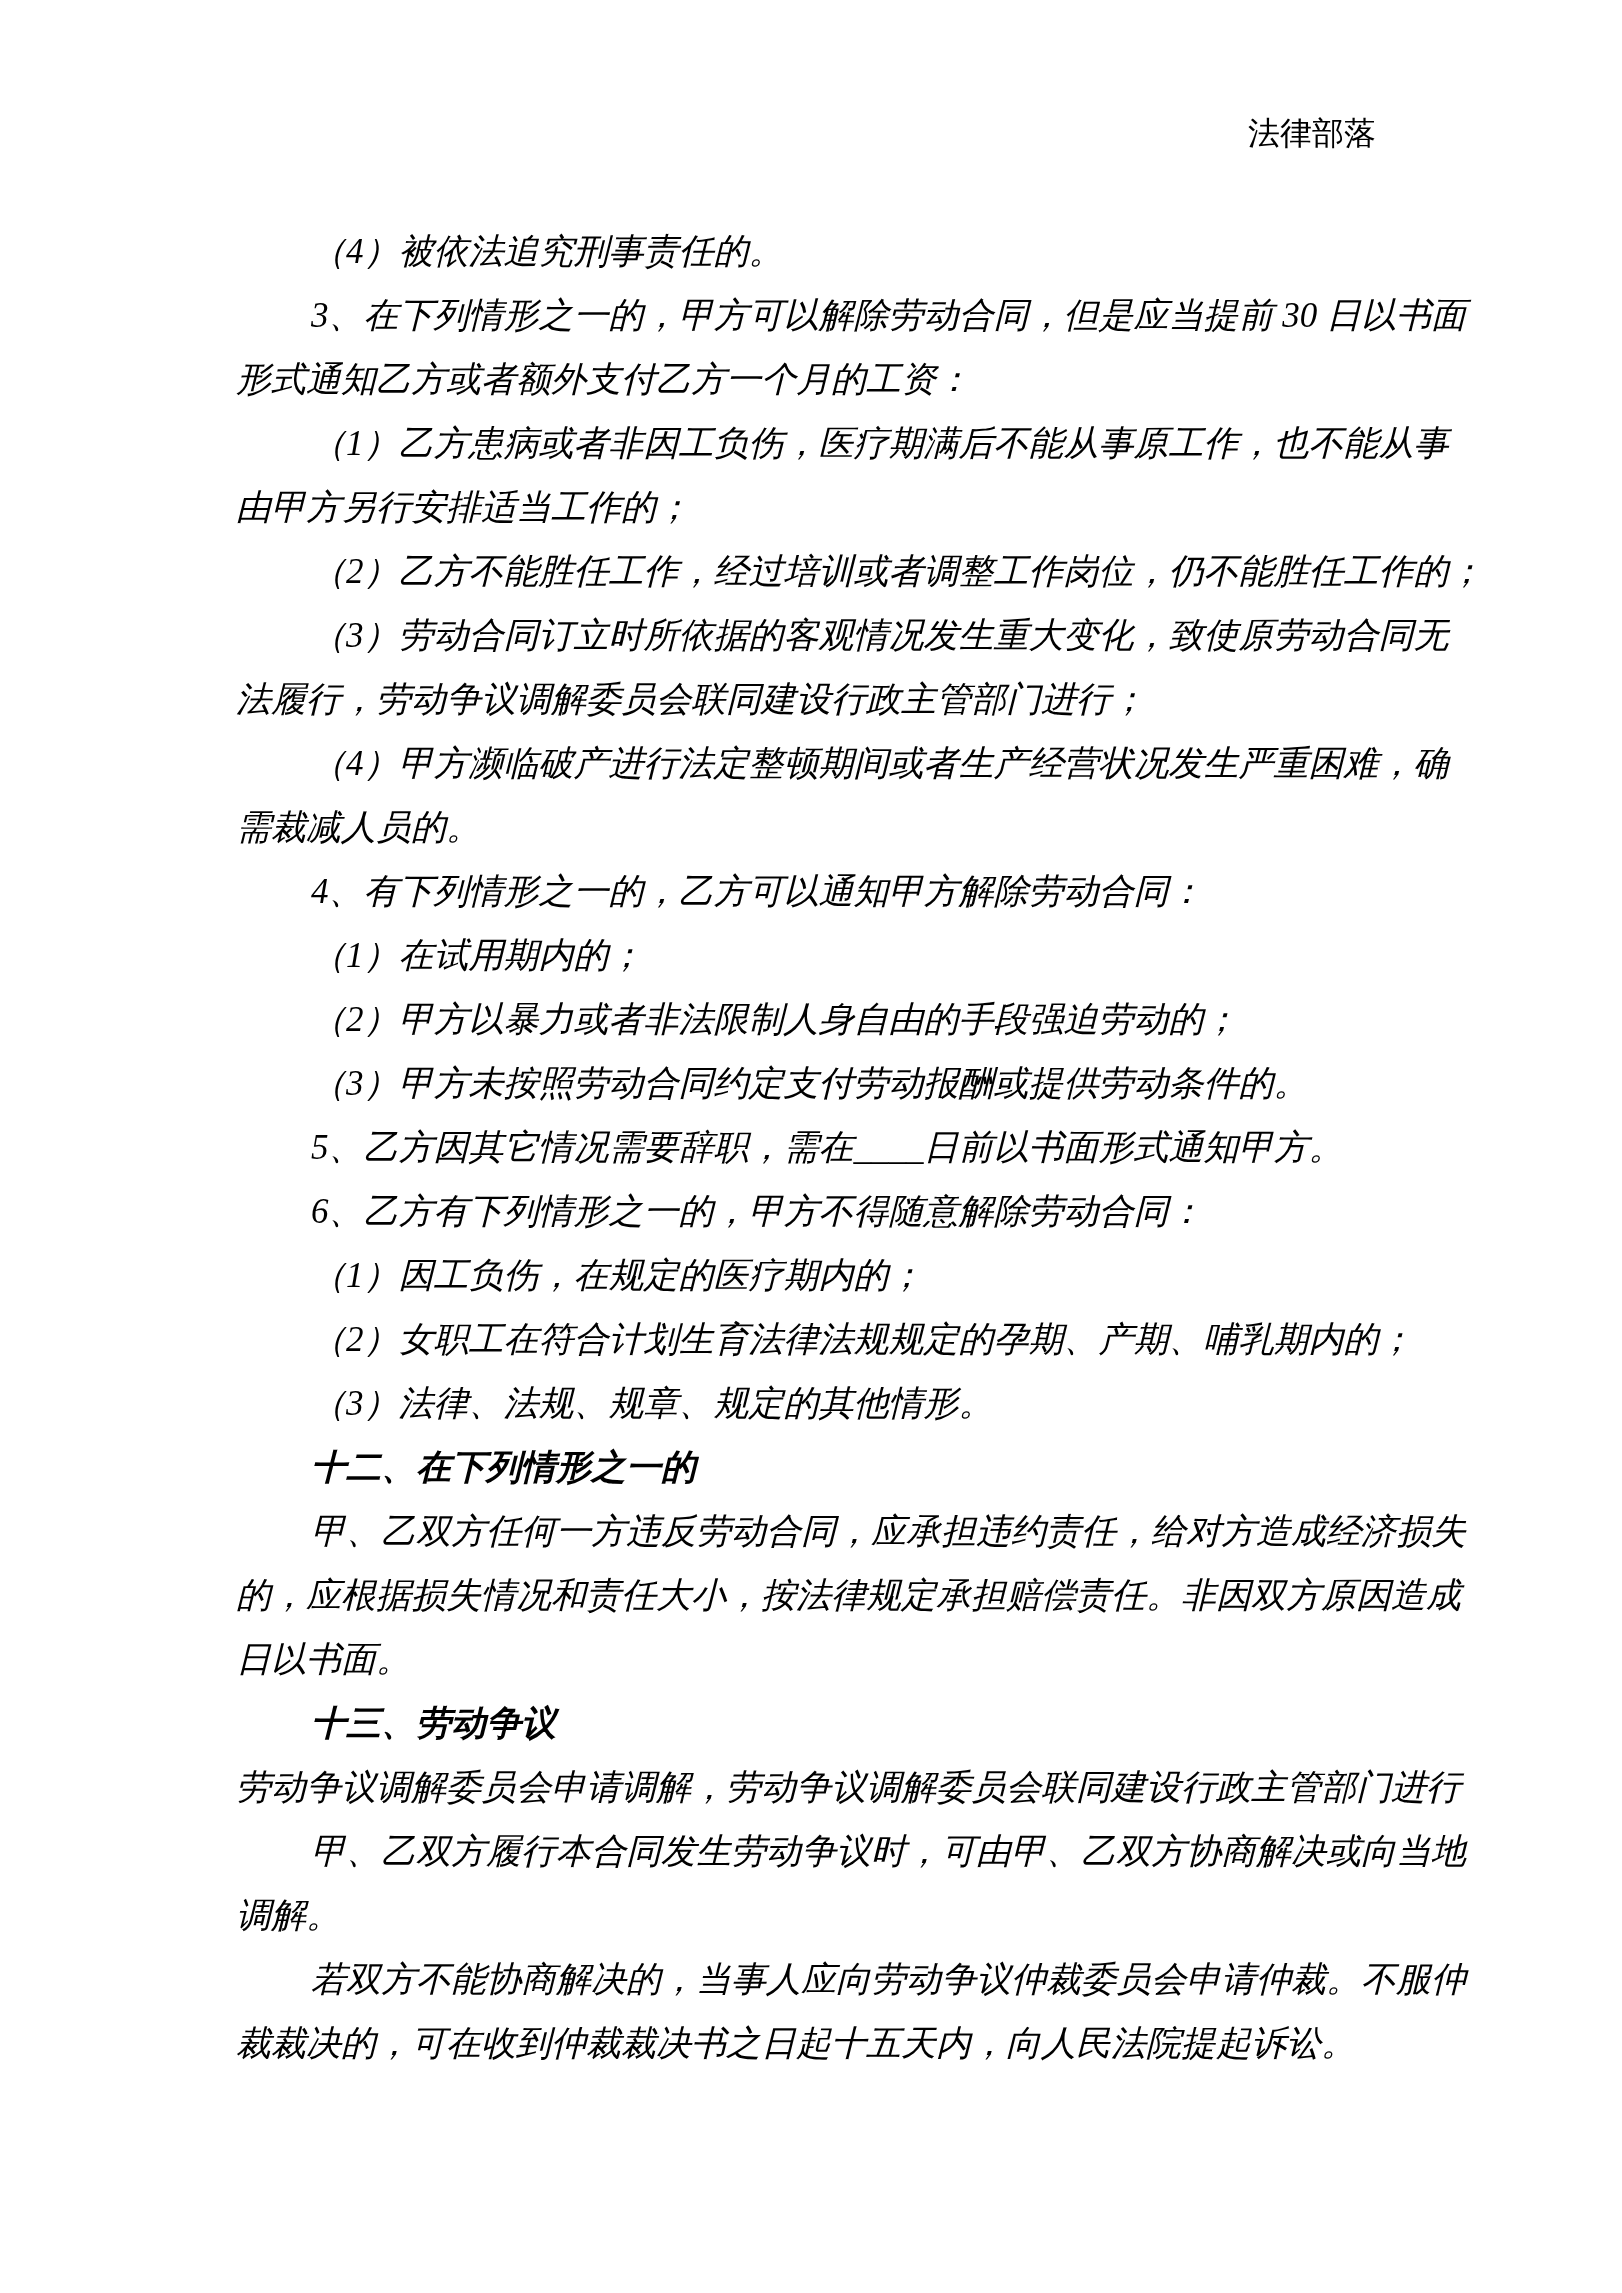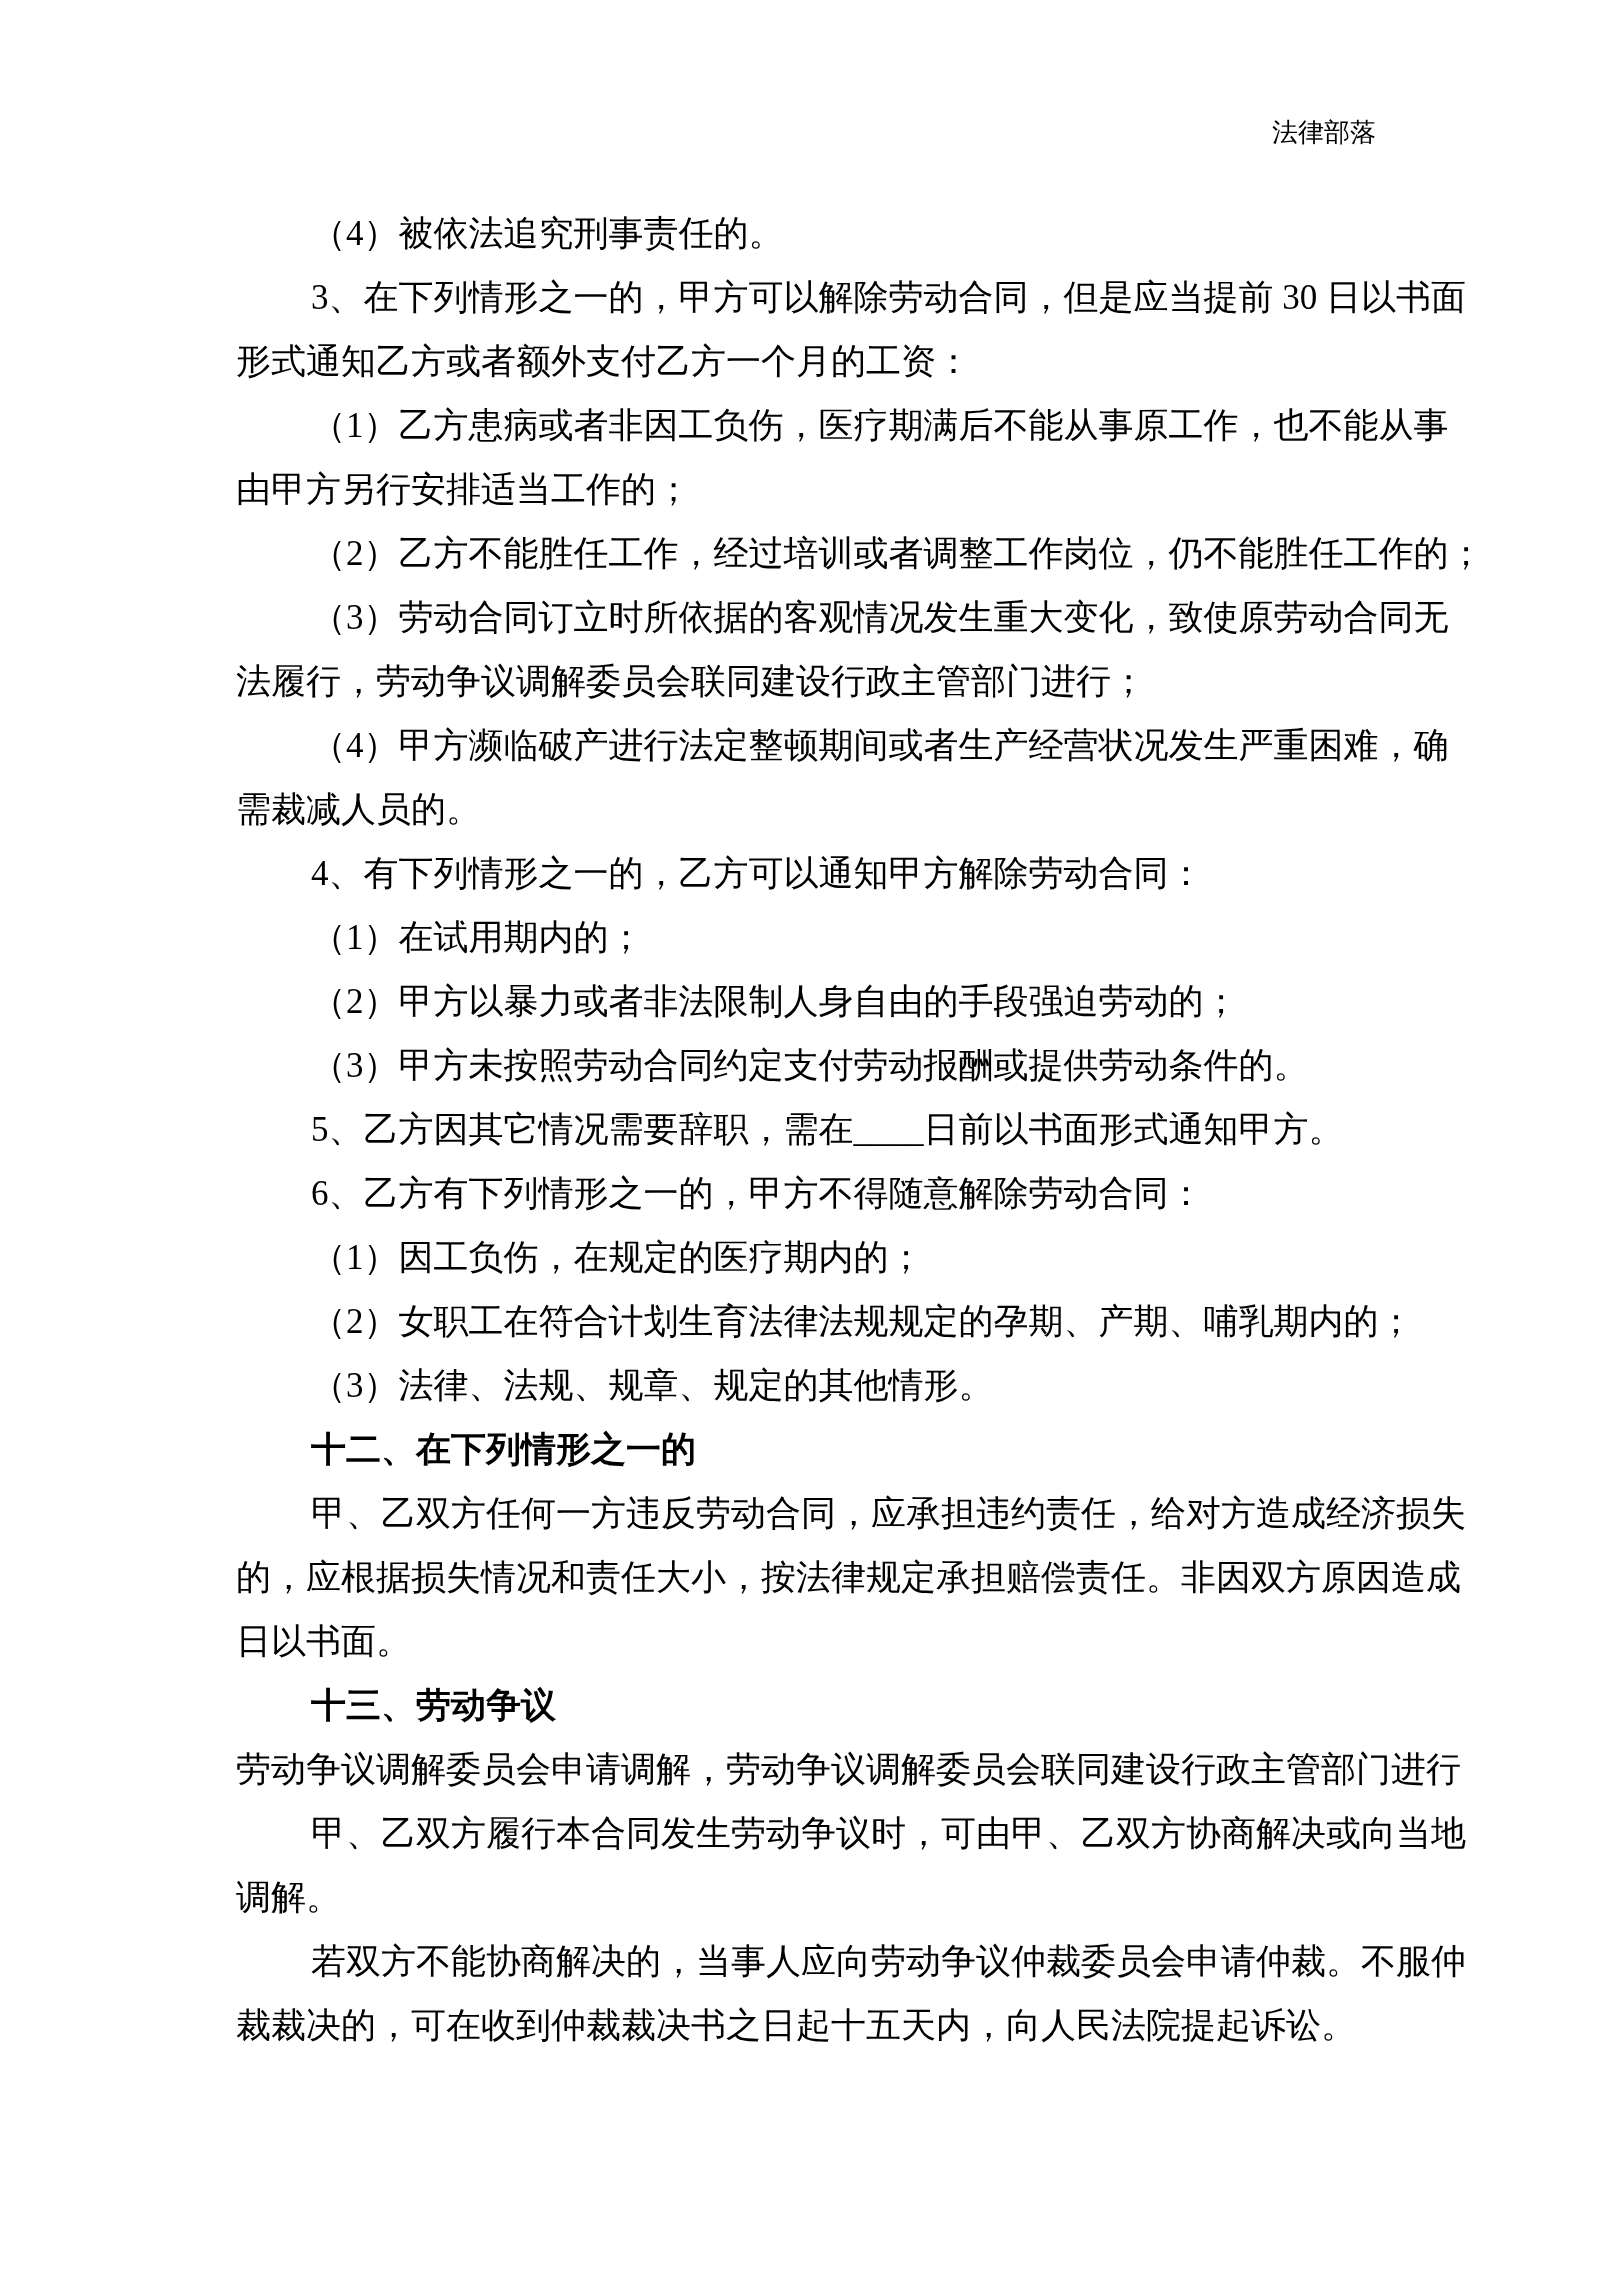--- a/index.html
+++ b/index.html
@@ -10,29 +10,30 @@
     position: relative;
     color: #000000;
     font-family: "Liberation Serif", "DejaVu Serif", serif;
   }
   .page-header {
     position: absolute;
     top: 115px;
     left: 0;
     width: 1376px;
     text-align: right;
-    font-size: 26px;
+    font-size: 32px;
     line-height: 36px;
     white-space: nowrap;
   }
   .content {
     position: absolute;
     left: 236px;
-    top: 202px;
+    top: 220px;
     width: 1142px;
+    font-style: italic;
   }
   .line {
     font-size: 35px;
     height: 64px;
     line-height: 64px;
     white-space: nowrap;
     overflow: visible;
   }
   .line.indent { padding-left: 75px; }
   .line.bold { font-weight: bold; }

